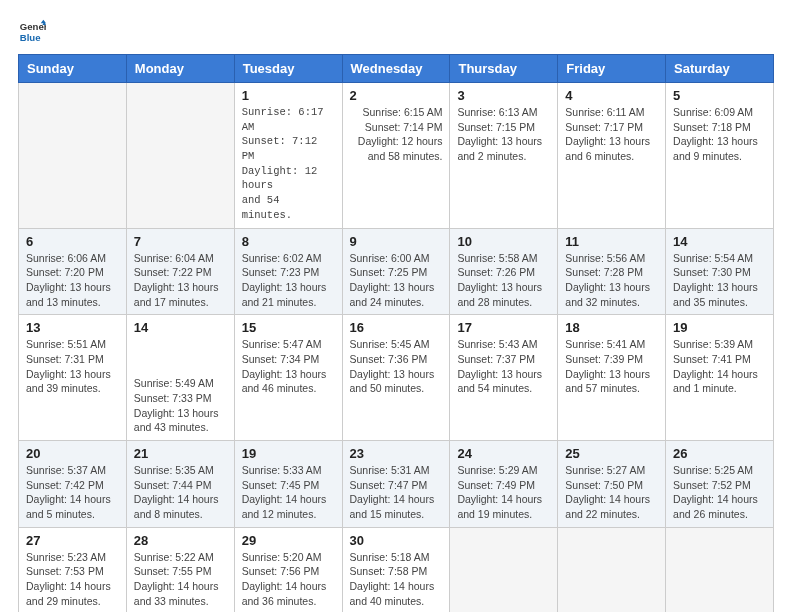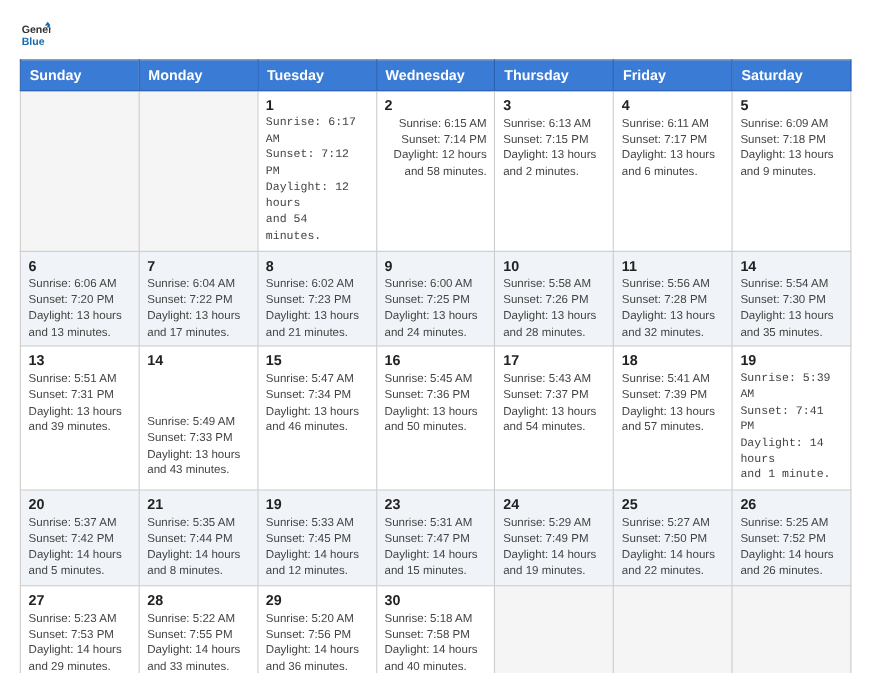--- a/index.html
+++ b/index.html
@@ -244,21 +244,21 @@
           </td>
           <td>
             <div class="day-num">18</div>
             <div class="day-detail" style="white-space: pre-line;">Sunrise: 5:41 AM
 Sunset: 7:39 PM
 Daylight: 13 hours
 and 57 minutes.</div>
           </td>
           <td>
             <div class="day-num">19</div>
-            <div class="day-detail" style="white-space: pre-line; font-family: Liberation Mono, monospace;">Sunrise: 5:39 AM
+            <div class="day-detail" style="white-space: pre-line;">Sunrise: 5:39 AM
 Sunset: 7:41 PM
 Daylight: 14 hours
 and 1 minute.</div>
           </td>
         </tr>
         <tr class="row-shade">
           <td>
             <div class="day-num">20</div>
             <div class="day-detail" style="white-space: pre-line;">Sunrise: 5:37 AM
 Sunset: 7:42 PM

